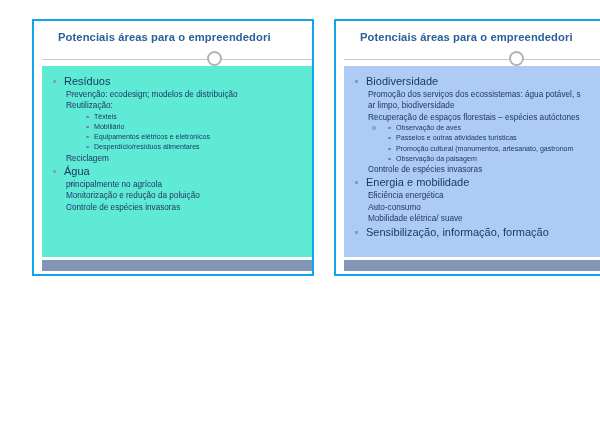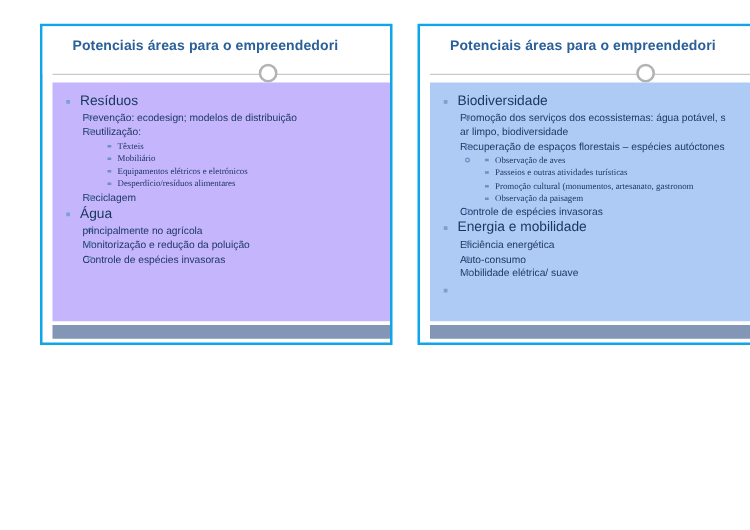--- a/index.html
+++ b/index.html
@@ -81,21 +81,21 @@
     box-sizing: border-box;
   }
 
   
   .body-panel {
     position: absolute;
     left: 8px;
     right: 0;
     top: 45px;
     bottom: 17px;
-    background: #c4b5fd;
+    background: #5eead4;
     padding: 8px 0 0 0;
     box-sizing: border-box;
   }
   .body-panel.alt { background: #aecbf5; }
 
   .footer-bar {
     position: absolute;
     left: 8px;
     right: 0;
     bottom: 3px;
@@ -122,21 +122,20 @@
     font-size: 8.2px;
     line-height: 11.4px;
     padding-left: 24px;
     color: #1f3864;
   }
   .lvl3 {
     font-size: 7.1px;
     line-height: 10.2px;
     padding-left: 52px;
     color: #1f3864;
-    font-family: Liberation Serif, serif;
   }
 
   
   .bullet {
     position: absolute;
     pointer-events: none;
   }
   .b-square {
     left: 11px;
     top: 6px;
@@ -324,20 +323,21 @@
           <span class="txt">Auto-consumo</span>
         </div>
 
         <div class="line lvl2">
           <span class="bullet b-ring"></span>
           <span class="txt">Mobilidade elétrica/ suave</span>
         </div>
 
         <div class="line lvl1">
           <span class="bullet b-square"></span>
+          <span class="txt">Sensibilização, informação, formação</span>
         </div>
 
       </div>
 
       <div class="footer-bar"></div>
     </div>
   </div>
 
 </div>
 

